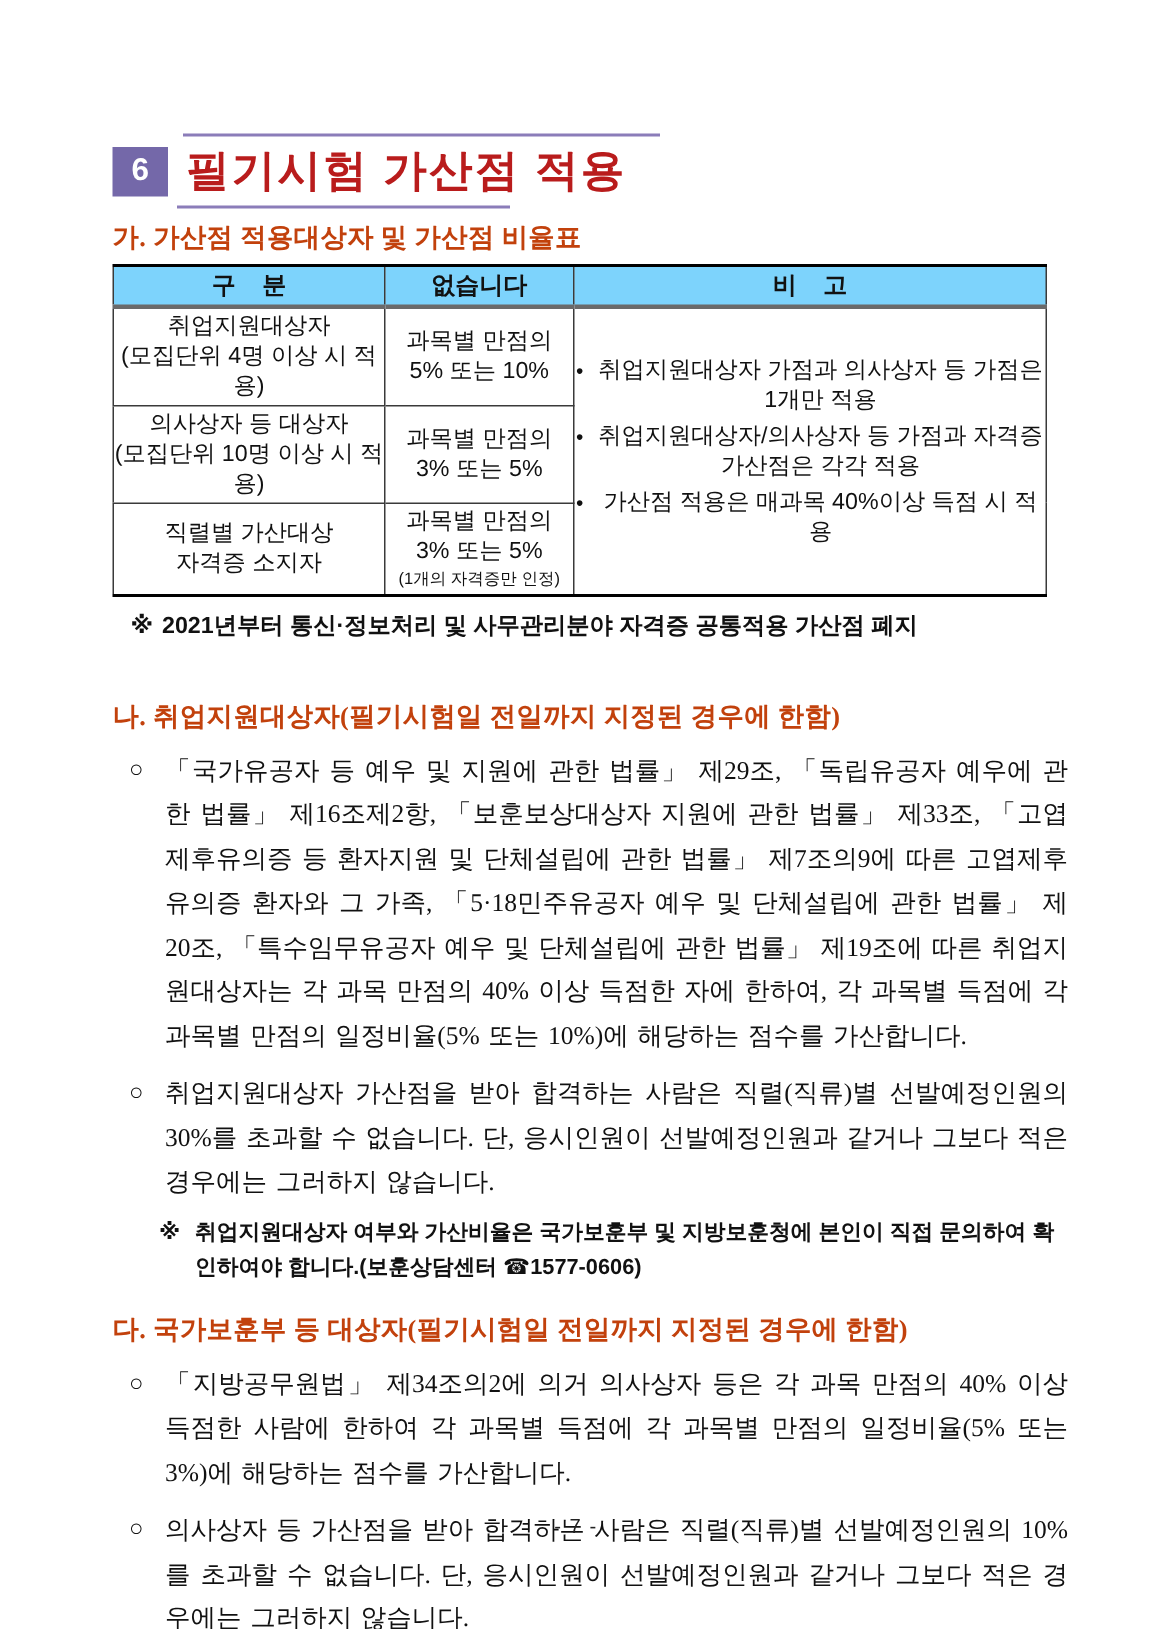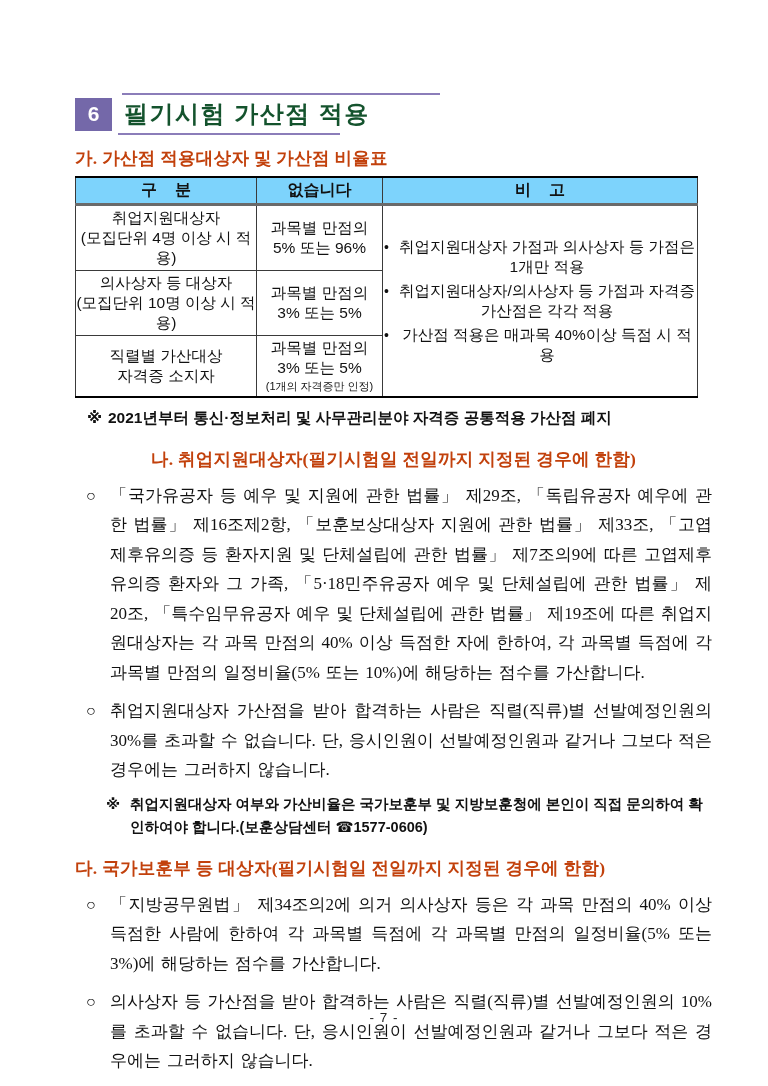--- a/index.html
+++ b/index.html
@@ -21,29 +21,29 @@
     color:#fff;
     font-family:"Liberation Sans","DejaVu Sans",sans-serif;
     font-weight:bold; font-size:21px;
     display:flex; align-items:center; justify-content:center;
   }
   .title-block { position:relative; margin-left:10px; padding:4px 2px; }
   .rule-top { position:absolute; top:-1px; left:0; width:318px; height:2px; background:#8b7db9; }
   .rule-bottom { position:absolute; bottom:-1px; left:-4px; width:222px; height:2px; background:#8b7db9; }
   .title {
     font-family:"Liberation Sans","DejaVu Sans",sans-serif;
-    font-size:24px; font-weight:800; letter-spacing:1.5px; color:#14532d;
+    font-size:29px; font-weight:800; letter-spacing:1.5px; color:#b91c1c;
   }
   
   .content { margin:0 56px 0 75px; }
   .section-heading {
     font-size:17.5px; font-weight:bold; letter-spacing:0.3px; color:#c2410c;
   }
   .h-ga { margin:15px 0 6px; }
-  .h-na { margin:19px 0 10px;text-align:center; }
+  .h-na { margin:37px 0 10px; }
   .h-da { margin:17px 0 10px; }
   
   table.bonus {
     width:622px;
     border-collapse:collapse;
     table-layout:fixed;
     border-top:2px solid #000;
     border-bottom:2px solid #000;
     border-left:1px solid #3a3a3a;
     border-right:1px solid #3a3a3a;
@@ -132,21 +132,21 @@
         </tr>
       </thead>
       <tbody>
         <tr class="r1">
           <td>
             <div>취업지원대상자</div>
             <div>(모집단위 4명 이상 시 적용)</div>
           </td>
           <td>
             <div>과목별 만점의</div>
-            <div>5% 또는 96%</div>
+            <div>5% 또는 10%</div>
           </td>
           <td class="remarks-cell" rowspan="3">
             <div class="remarks-wrap">
               <div class="remark">
                 <span class="mk">•</span>
                 <span>취업지원대상자 가점과 의사상자 등 가점은 1개만 적용</span>
               </div>
               <div class="remark">
                 <span class="mk">•</span>
                 <span>취업지원대상자/의사상자 등 가점과 자격증 가산점은 각각 적용</span>

